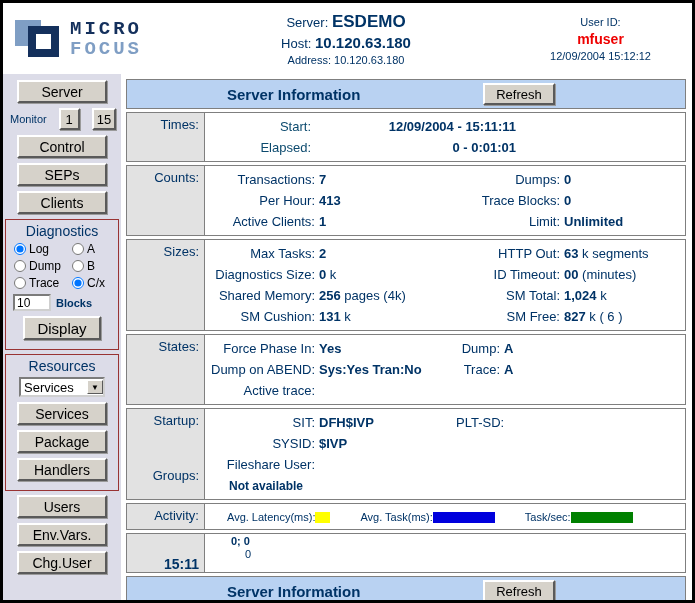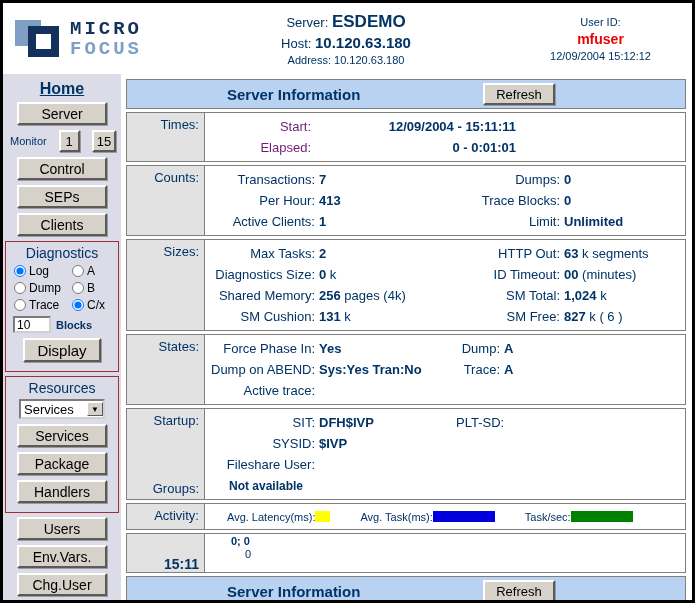--- a/index.html
+++ b/index.html
@@ -65,40 +65,40 @@
   
   .title-bar { display:flex; align-items:center; height:30px; background:#b9d2f2; border:1px solid #7f7f7f; margin-bottom:3px; }
   .title-text { font-size:15px; font-weight:bold; color:#003366; margin-left:100px; }
   .refresh-btn { margin-left:auto; margin-right:130px; width:72px; height:22px;
     background:#d6d2ca; border:2px solid; border-color:#fff #5a5a5a #5a5a5a #fff; box-shadow:1px 1px 0 #9a9a9a;
     font-family:inherit; font-size:13px; padding:0; cursor:pointer; }
 
   .irow { display:flex; border:1px solid #7f7f7f; margin-bottom:3px; background:#fff; }
   .row-label { flex:0 0 78px; background:#e2e2e2; border-right:1px solid #7f7f7f; text-align:right;
                padding:4px 5px 0 0; color:#003366; font-size:13px; }
-  .row-label.dual { display:flex; flex-direction:column; justify-content:space-between; padding-bottom:3px; }
+  .row-label.dual { display:flex; flex-direction:column; justify-content:space-between; padding-bottom:16px; }
   .row-label.time-cell { font-weight:bold; font-size:14px; padding-top:22px; }
   .row-content { flex:1; padding:3px 6px; min-width:0; }
 
   .pline { display:flex; height:21px; align-items:center; }
-  .tk { flex:0 0 100px; text-align:right; color:#701a75; font-size:13px; }
+  .tk { flex:0 0 100px; text-align:right; color:#0c4a6e; font-size:13px; }
   .tv { flex:0 0 205px; text-align:right; color:#003366; font-size:13px; font-weight:bold; }
 
   .cols { display:flex; }
   .colL { flex:0 0 245px; }
   .colR { flex:1; }
   .kv { display:flex; height:21px; align-items:center; }
   .k { flex:0 0 108px; text-align:right; padding-right:4px; color:#003366; font-size:13px; white-space:nowrap; }
   .k.k-narrow { flex:0 0 48px; }
   .v { color:#003366; font-size:13px; font-weight:bold; white-space:pre; }
   .sfx { color:#003366; font-size:13px; font-weight:normal; white-space:pre; }
   .groups-line { font-weight:bold; color:#003366; font-size:12px; height:21px; display:flex; align-items:center; padding-left:18px; }
 
   .legend { display:flex; align-items:center; height:19px; margin-left:16px; }
-  .legend-item { display:flex; align-items:flex-start; margin-right:30px; }
+  .legend-item { display:flex; align-items:flex-end; margin-right:30px; }
   .legend-label { font-size:11px; color:#003366; }
   .swatch { height:11px; display:inline-block; }
   .sw-small { width:15px; } .sw-wide { width:62px; }
 
   .vals { font-size:11px; color:#003366; line-height:13px; padding-top:1px; }
   .vals .l1 { margin-left:20px;font-weight:bold; } .vals .l2 { margin-left:34px; }
 
   .title-bar.footer { margin-bottom:0; }
 </style>
 </head>
@@ -132,21 +132,20 @@
   <div class="user-info">
     <div>User ID:</div>
     <div class="user-name">mfuser</div>
     <div>12/09/2004 15:12:12</div>
   </div>
 </div>
 
 <div class="content-wrap">
 
   <div class="sidebar">
-    <div class="home">Home</div>
     <button class="sbtn">Server</button>
 
     <div class="monitor-row">
       <span class="monitor-label">Monitor</span>
       <button class="mbtn">1</button>
       <button class="mbtn">15</button>
     </div>
 
     <button class="sbtn">Control</button>
     <button class="sbtn">SEPs</button>

